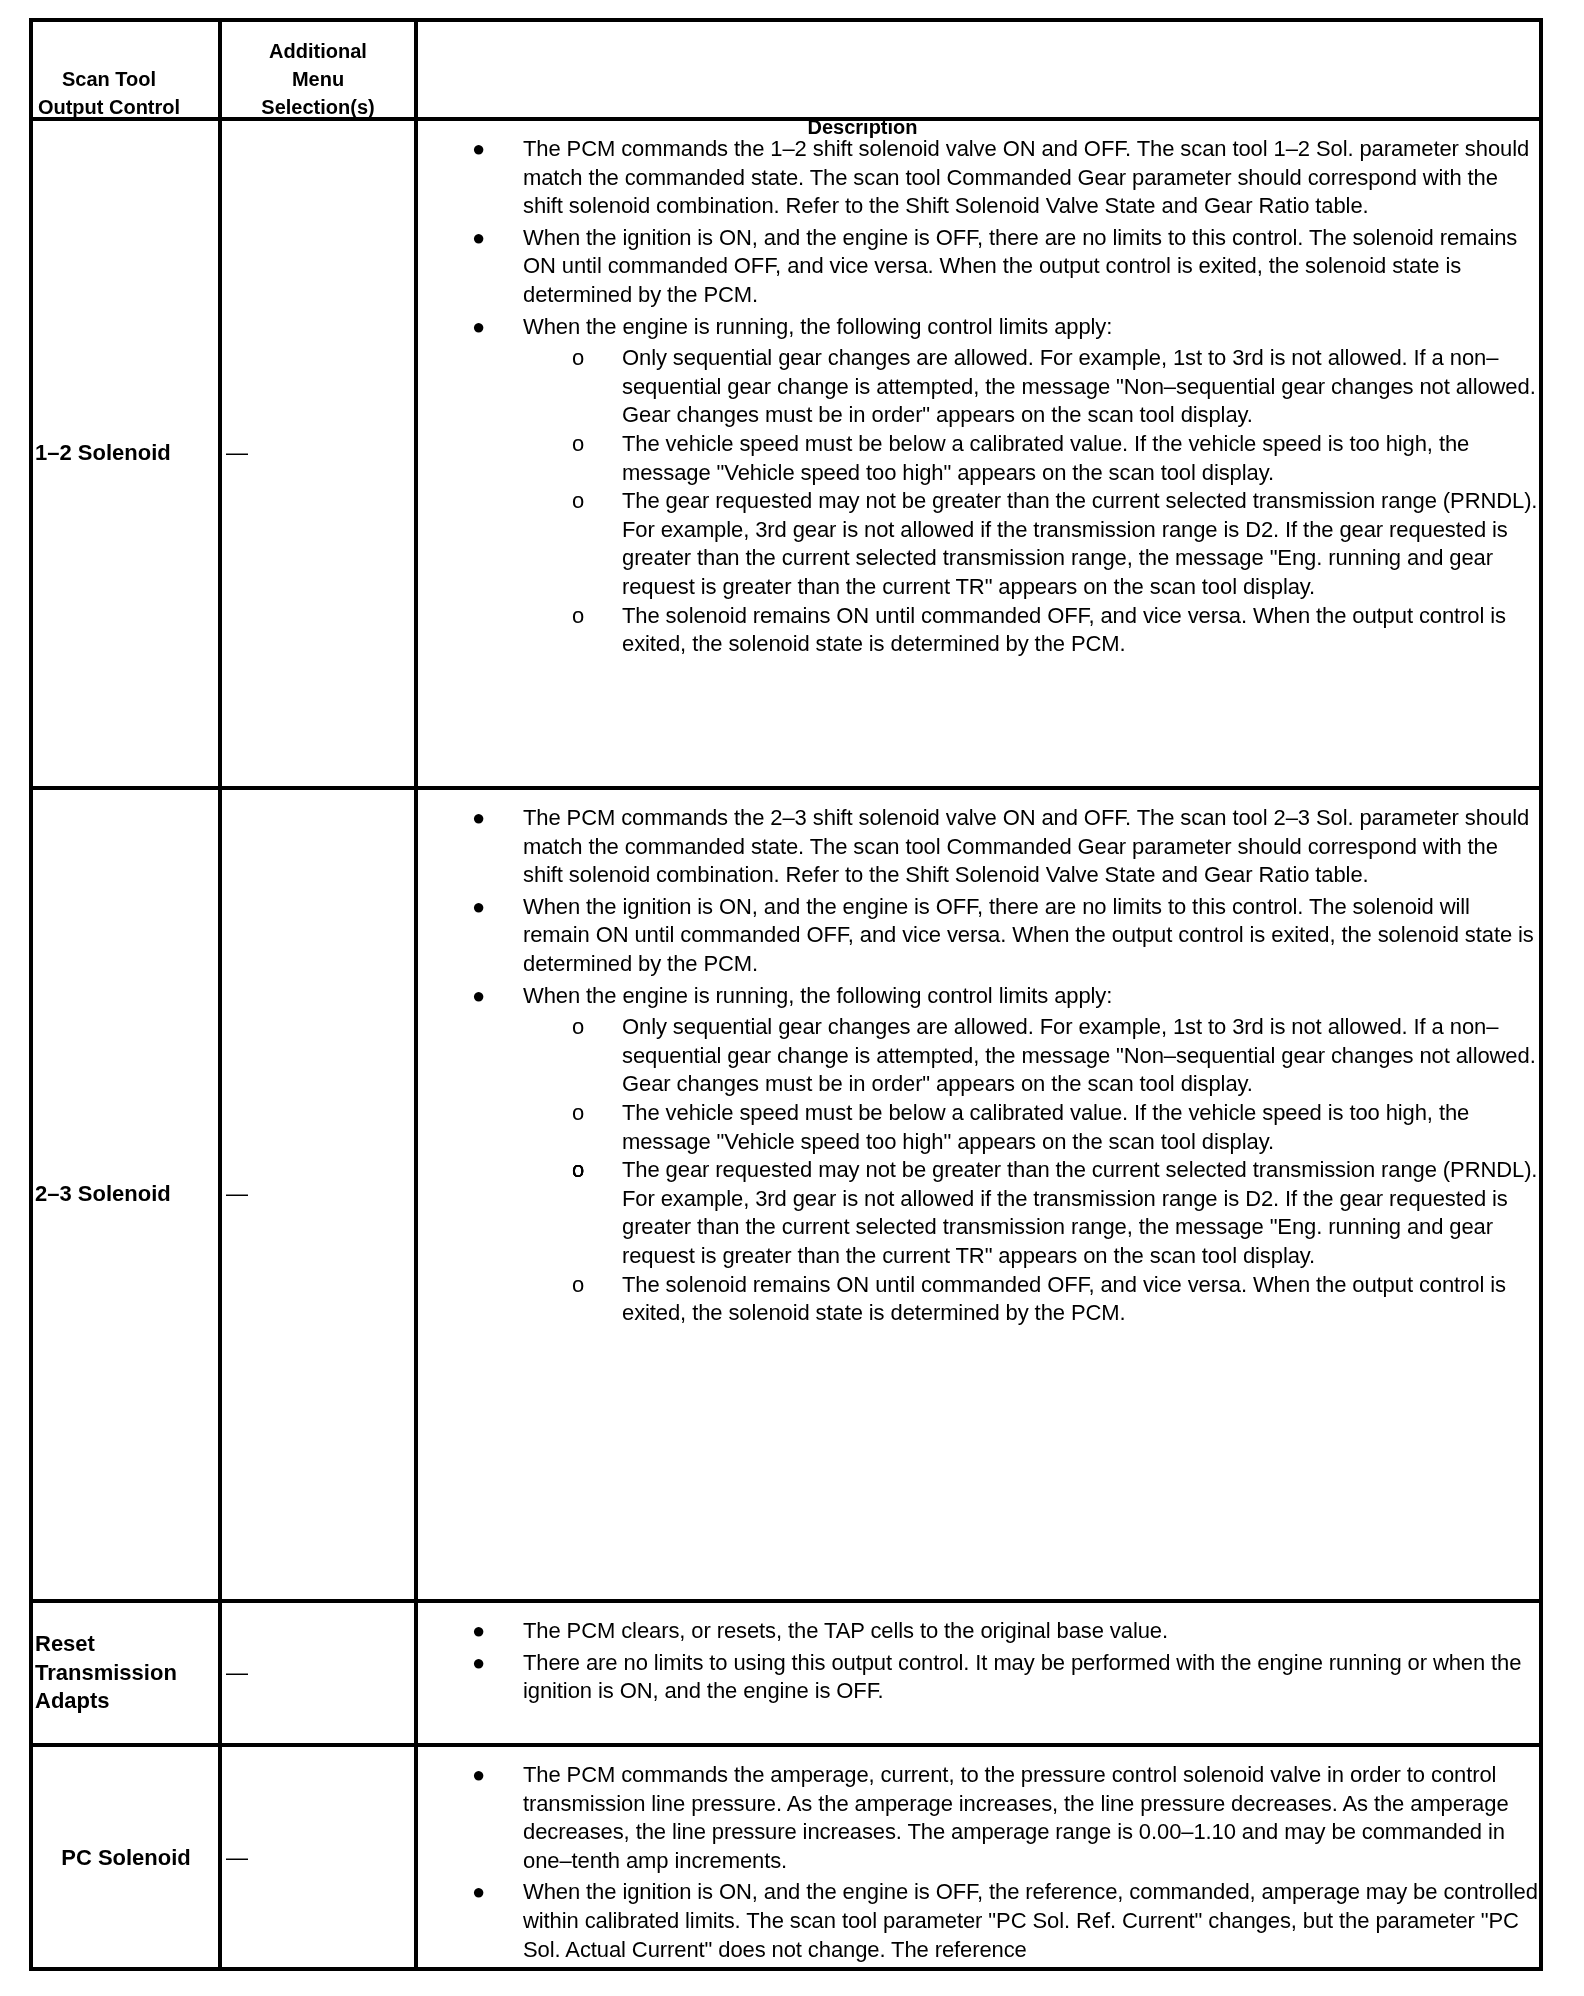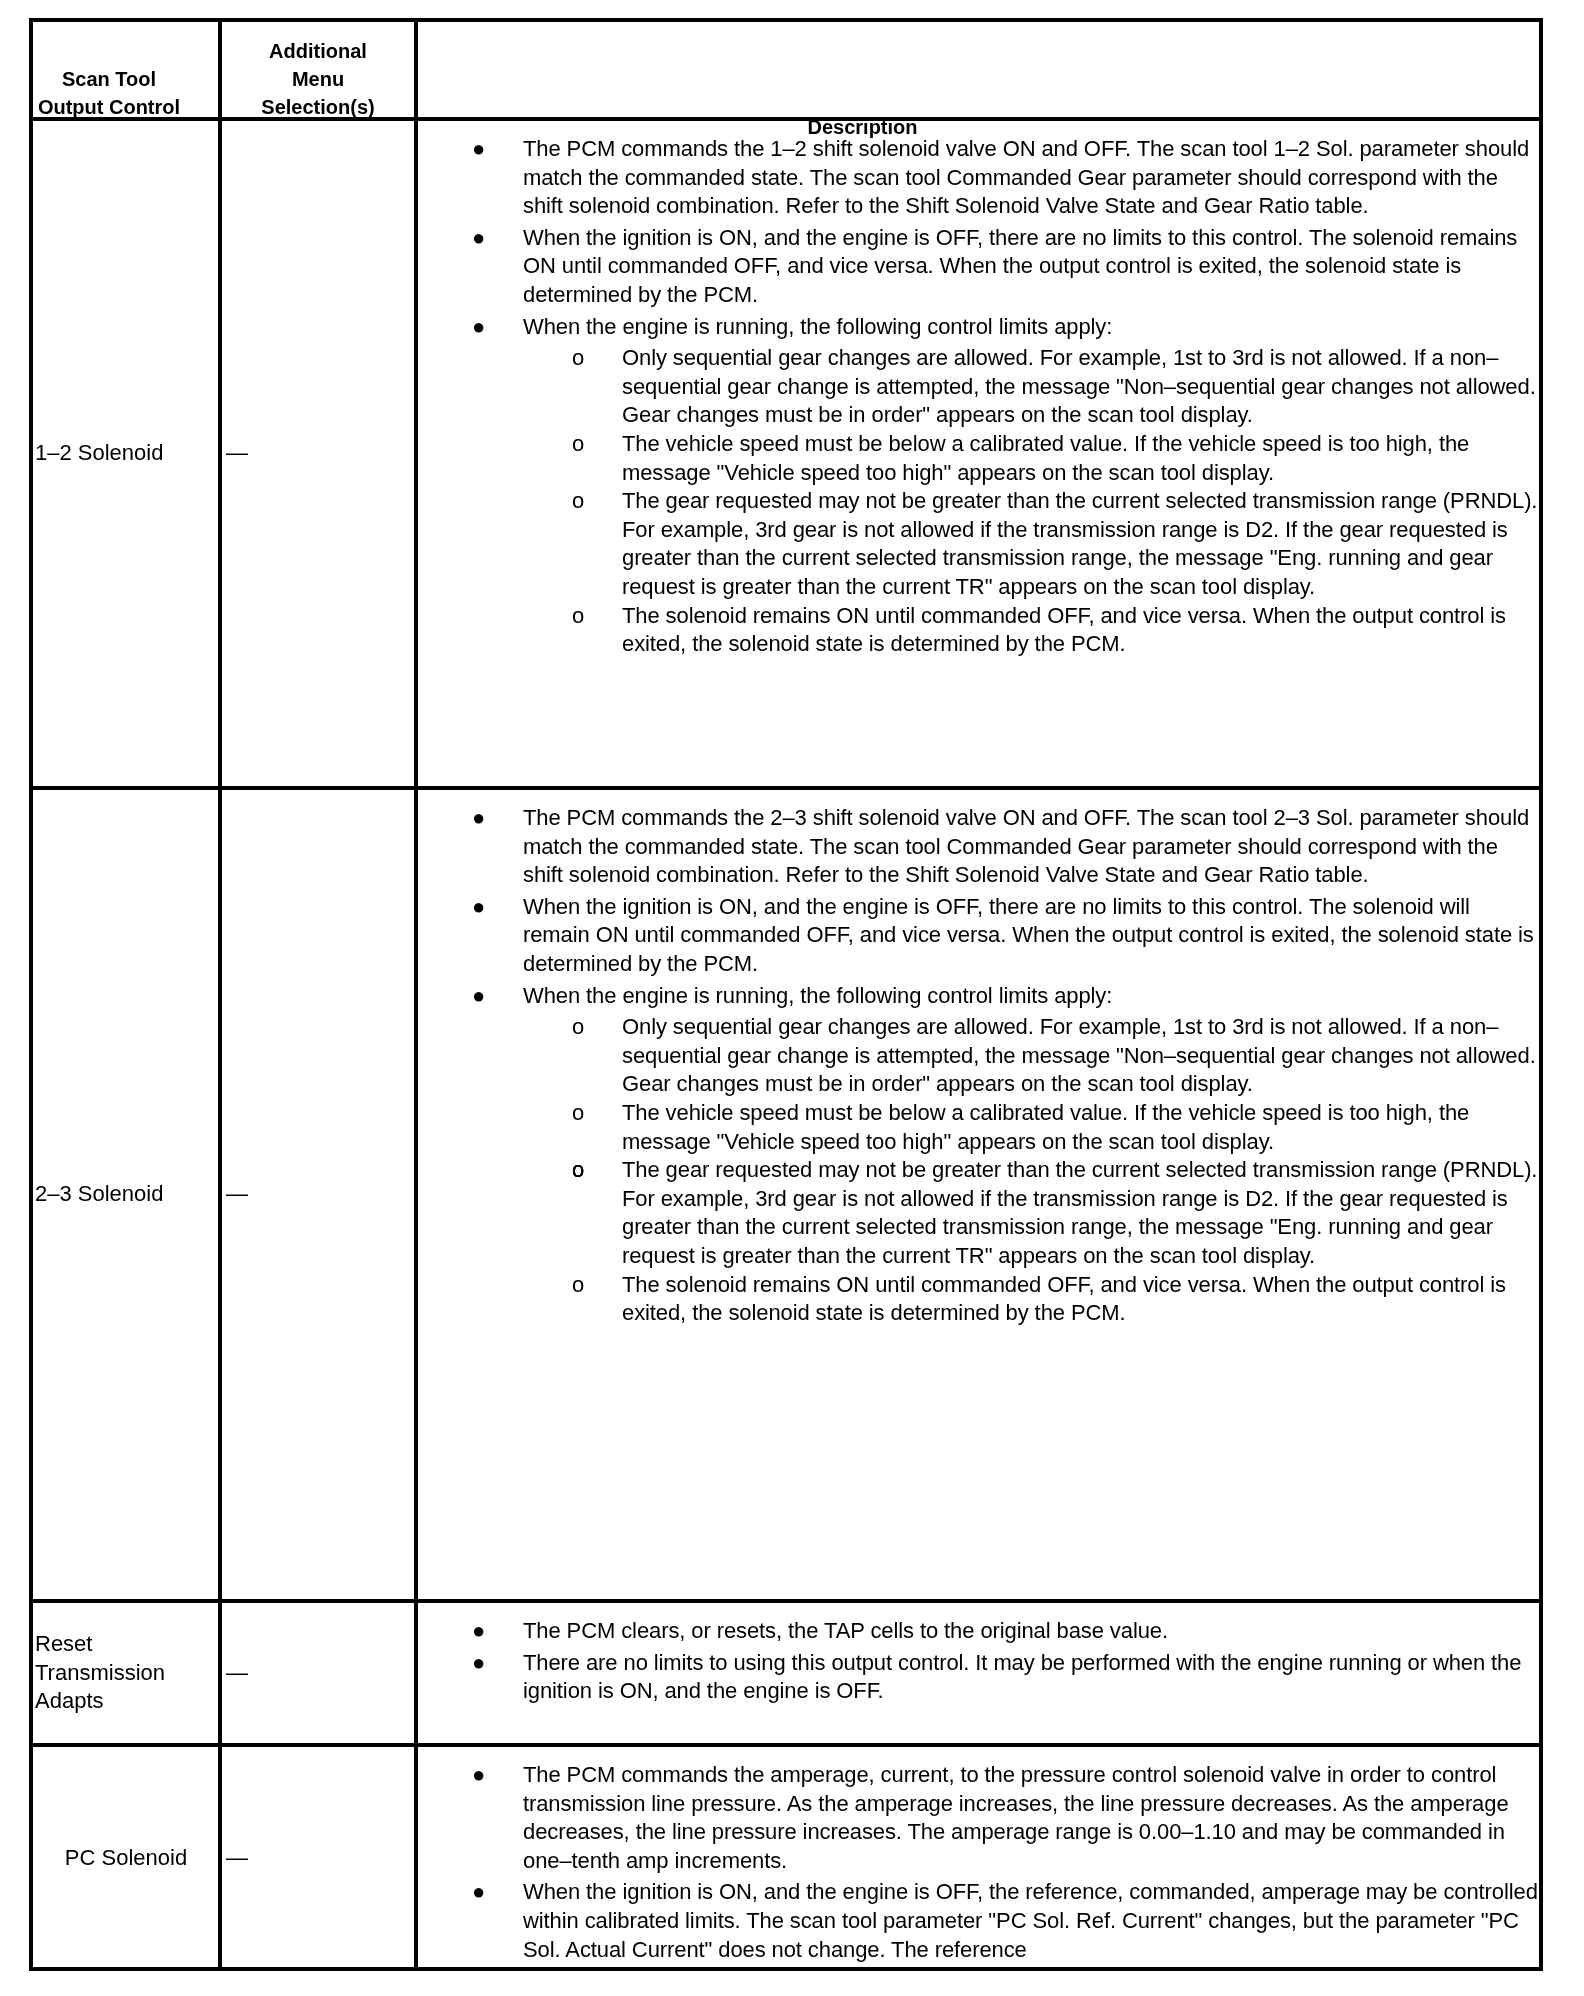--- a/index.html
+++ b/index.html
@@ -4,21 +4,21 @@
 <style>
   html, body { margin: 0; padding: 0; background: #ffffff; }
   body { width: 1584px; height: 1996px; position: relative; overflow: hidden;
          font-family: "Liberation Sans", sans-serif; color: #000; }
   .tbl { position: absolute; left: 29px; top: 18px; width: 1514px; height: 1953px;
          box-sizing: border-box; border: 4px solid #000; }
   .hline { position: absolute; left: 29px; width: 1514px; height: 4px; background: #000; }
   .vline { position: absolute; top: 18px; height: 1953px; width: 4px; background: #000; }
   .hdr { position: absolute; font-weight: bold; font-size: 20px; line-height: 28px; text-align: center; margin-top: 17px; }
   .cellL { position: absolute; left: 35px; width: 182px; font-size: 22px; line-height: 28.5px;
-           display: flex; align-items: center; }
+           display: flex; align-items: center; font-weight: bold; }
   .cellM { position: absolute; left: 226px; width: 186px; font-size: 22px; line-height: 28.5px;
            display: flex; align-items: center; }
   .desc { position: absolute; left: 420px; width: 1120px; font-size: 22px; line-height: 28.6px; }
   .desc ul { margin: 0; padding: 0; list-style: none; }
   .b1 { position: relative; padding-left: 103px; padding-right: 2px; margin-bottom: 3px; letter-spacing: -0.1px; }
   .b1 > .dot { position: absolute; left: 52px; top: 0; }
   .b2 { position: relative; padding-left: 202px; padding-right: 2px; letter-spacing: -0.1px; }
   .b2 > .circ { position: absolute; left: 152px; top: 0; }
 </style>
 </head>

